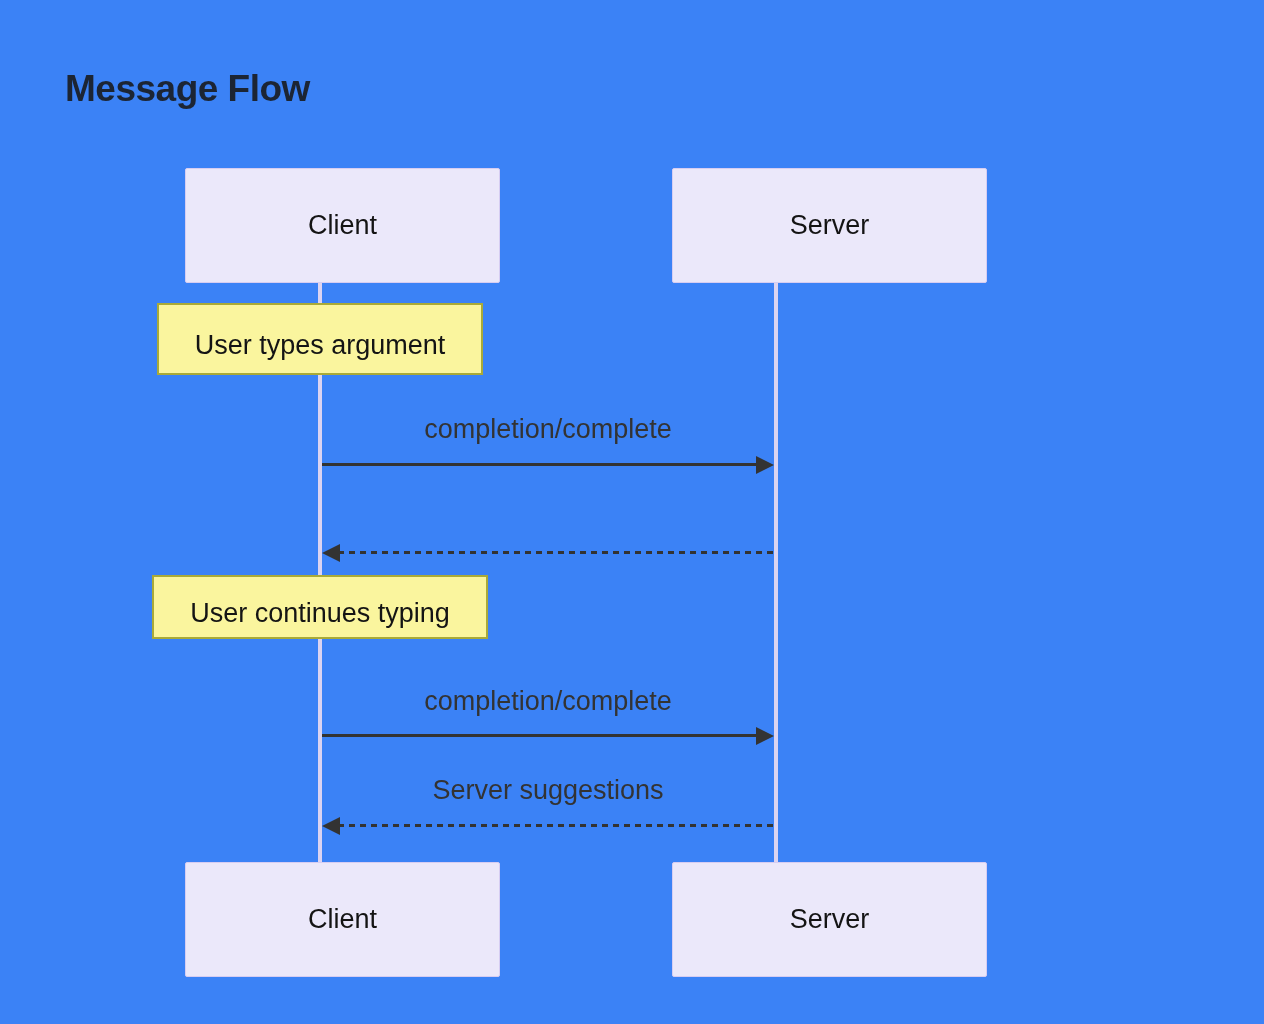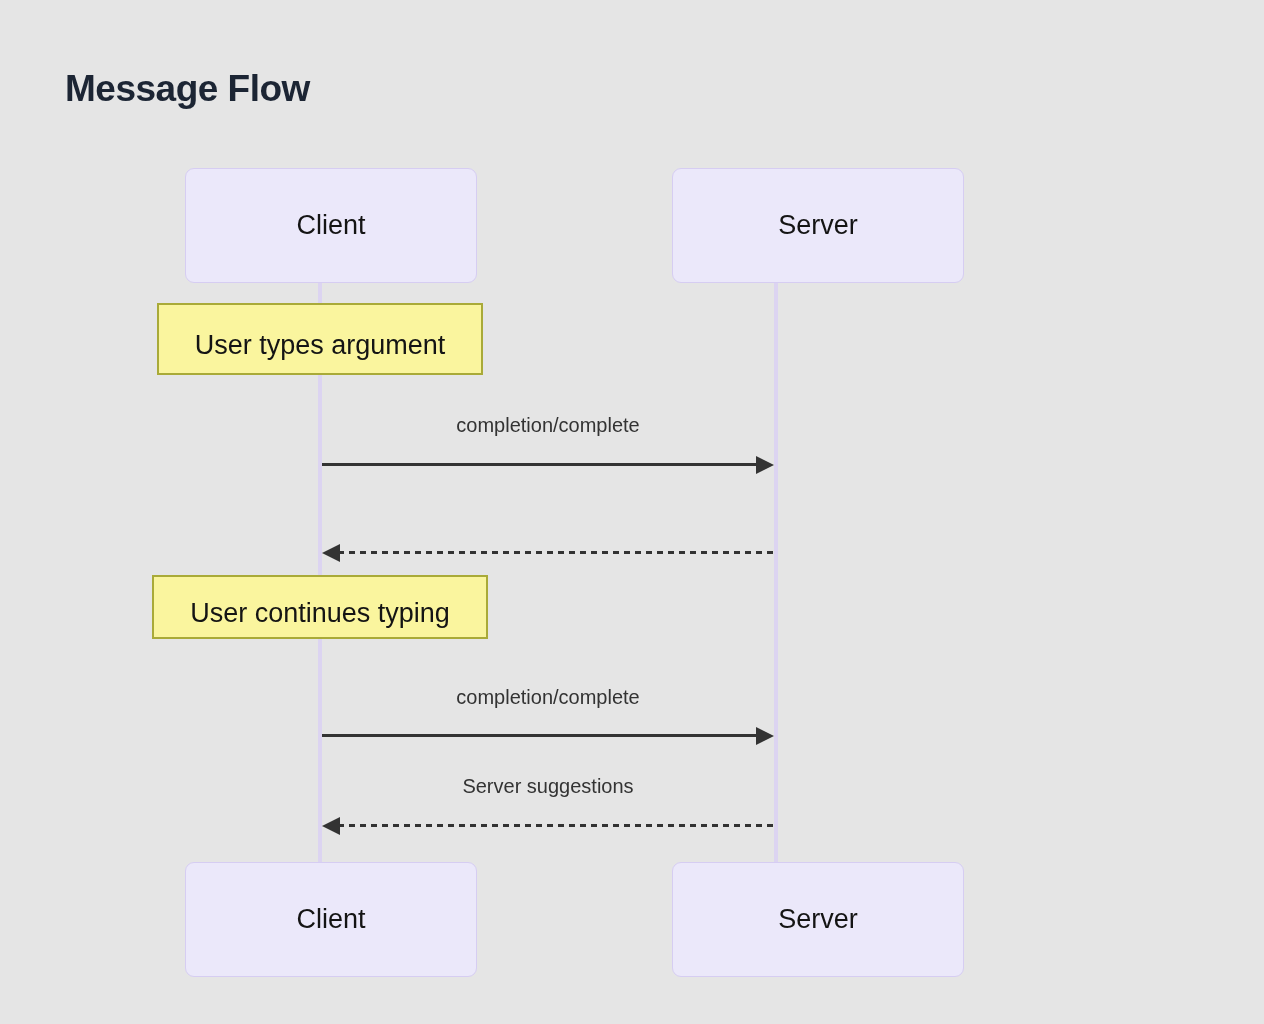--- a/index.html
+++ b/index.html
@@ -8,34 +8,34 @@
     --actor-border:#d6cdf2;
     --lifeline:#dcd4f1;
     --note-fill:#faf59e;
     --note-border:#a9aa38;
     --arrow:#333333;
   }
   html,body{margin:0;padding:0;background:#ffffff;}
   .canvas{
     position:relative;
     width:1264px;height:1024px;
-    background:#e5e5e5;
+    background:#3b82f6;
     font-family:"Liberation Sans","DejaVu Sans",sans-serif;
     overflow:hidden;
   }
   .title{
     position:absolute;left:65px;top:68px;margin:0;
     font-size:37px;font-weight:700;letter-spacing:-0.5px;
     color:var(--title-color);
   }
   .actor{
-    position:absolute;width:292px;height:115px;
+    position:absolute;width:315px;height:115px;
     background:var(--actor-fill);
     border:1.5px solid var(--actor-border);
-    border-radius:9px;
+    border-radius:2px;
     display:flex;align-items:center;justify-content:center;
     box-sizing:border-box;
   }
   .actor span{font-size:27px;color:#141414;}
   .actor.client{left:185px;}
   .actor.server{left:672px;}
   .actor.top{top:168px;}
   .actor.bottom{top:862px;}
   .lifeline{
     position:absolute;top:283px;height:579px;width:4px;
@@ -48,21 +48,21 @@
     background:var(--note-fill);
     border:2px solid var(--note-border);
     display:flex;align-items:center;justify-content:center;
     box-sizing:border-box;
   }
   .note span{font-size:27px;color:#141414;margin-top:12px;}
   .note.n1{left:157px;top:303px;width:326px;height:72px;}
   .note.n2{left:152px;top:575px;width:336px;height:64px;}
   .msg-label{
     position:absolute;left:322px;width:452px;
-    text-align:center;font-size:20px;color:var(--arrow);
+    text-align:center;font-size:27px;color:var(--arrow);
   }
   .msg-label.m1{top:414px;}
   .msg-label.m2{top:504px;}
   .msg-label.m3{top:686px;}
   .msg-label.m4{top:775px;}
   .arrow{position:absolute;height:18px;left:322px;width:452px;}
   .arrow.a1{top:456px;}
   .arrow.a2{top:544px;}
   .arrow.a3{top:727px;}
   .arrow.a4{top:817px;}

